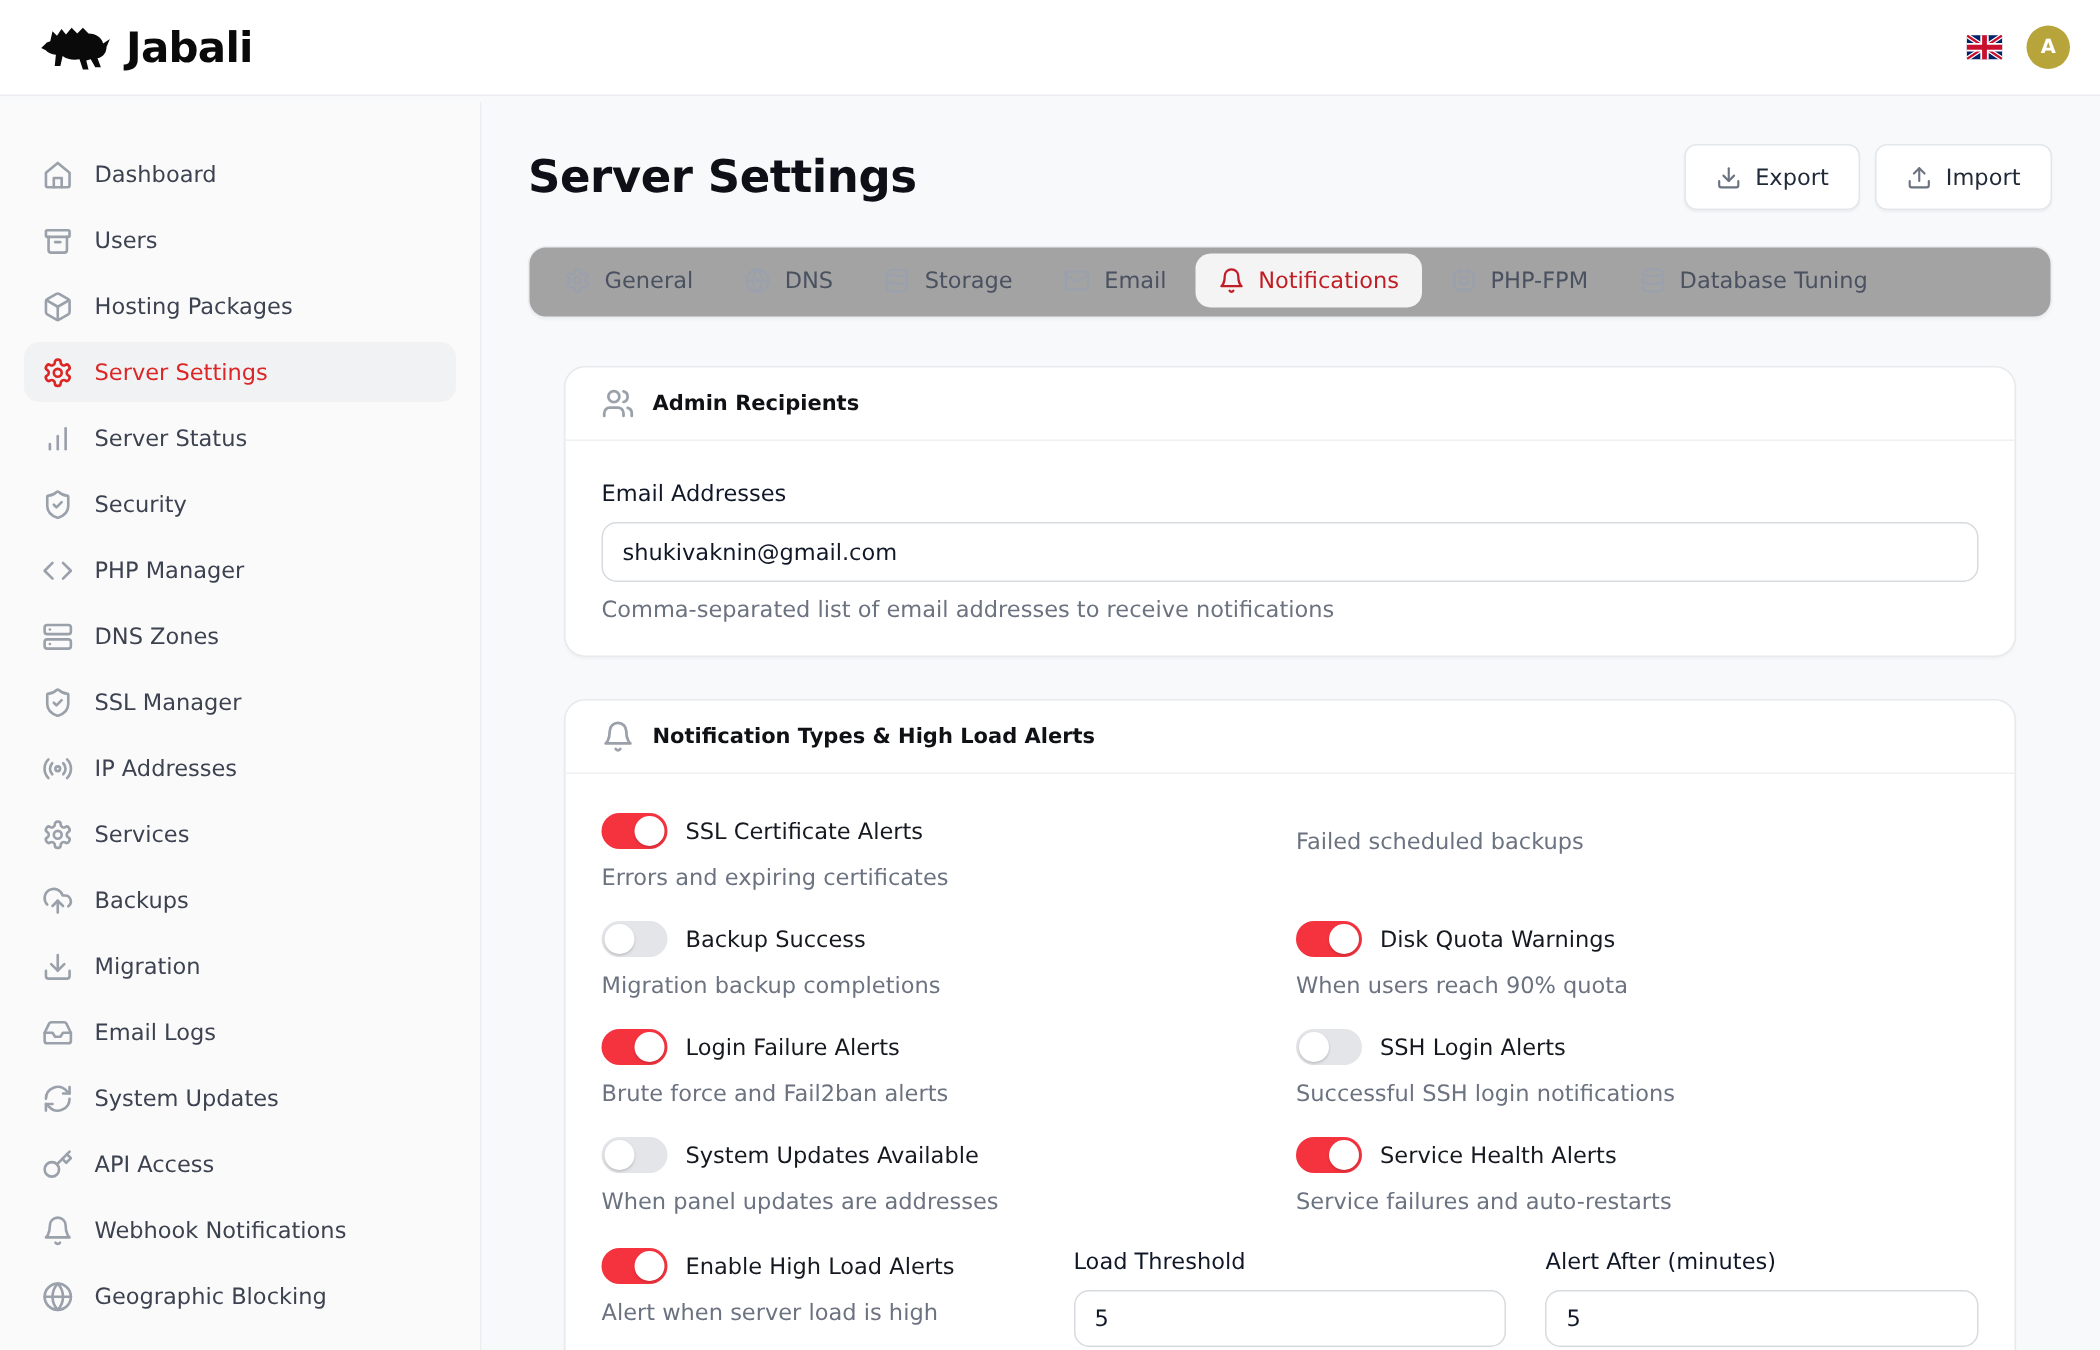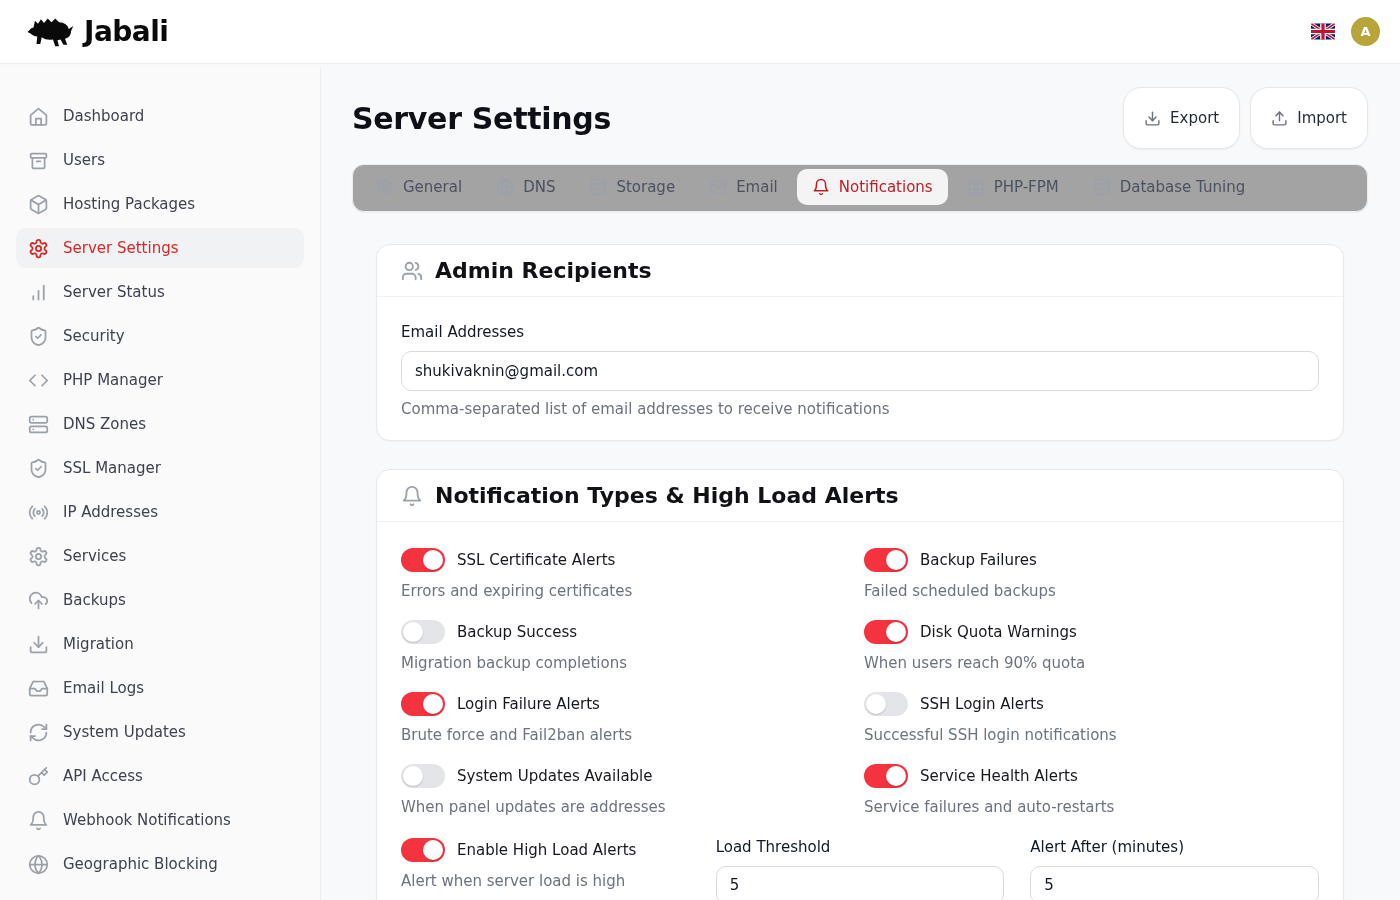--- a/index.html
+++ b/index.html
@@ -47,22 +47,22 @@
   .nav-item .ni svg{ width:21px; height:21px; }
   .nav-item.active{ background:var(--active-pill-bg,#f1f2f4); color:var(--sidebar-red,#dc2626); }
   .nav-item.active .ni{ color:var(--sidebar-red,#dc2626); }
 
   
   .main{ position:absolute; top:64px; left:321px; right:0; bottom:0; padding:32px 32px 0 31px; overflow:hidden; }
   .page-head{ display:flex; align-items:center; justify-content:space-between; height:44px; }
   .page-title{ font-size:30px; font-weight:800; color:#0d1117; letter-spacing:-.3px; }
   .actions{ display:flex; gap:10px; }
   .btn{
-    display:flex; align-items:center; gap:9px; height:62px; padding:12px 20px;
-    background:#fff; border:1px solid #e4e7ea; border-radius:18px;
+    display:flex; align-items:center; gap:9px; height:44px; padding:12px 20px;
+    background:#fff; border:1px solid #e4e7ea; border-radius:8px;
     font-family:inherit; font-size:15px; color:#1f2937; cursor:pointer;
     box-shadow:0 1px 2px rgba(16,24,40,.05);
   }
   .btn .bi{ color:#6b7280; }
   .btn .bi svg{ width:17px; height:17px; }
 
   
   .tabs{
     margin-top:24px; background:#a3a3a3; border:1px solid #ebedf0; border-radius:12px;
     height:48px; padding:6px 8px; display:flex; align-items:flex-end; gap:4px;
@@ -82,21 +82,21 @@
   .card{
     background:#fff; border:1px solid #e7e9ec; border-radius:14px;
     box-shadow:0 1px 2px rgba(16,24,40,.04); overflow:hidden;
   }
   .card-head{
     display:flex; align-items:center; gap:12px; padding:13px 24px;
     border-bottom:1px solid #eef0f2;
   }
   .card-head .ci{ color:#9aa1ab; }
   .card-head .ci svg{ width:22px; height:22px; }
-  .card-title{ font-size:22px; font-weight:700; color:#0f1115; }
+  .card-title{ font-size:14px; font-weight:700; color:#0f1115; }
   .card-body{ padding:26px 24px 22px 24px; }
 
   .field-label{ font-size:15px; color:#101828; margin-bottom:10px; }
   .field{
     width:100%; height:40px; border:1px solid #d7dbe0; border-radius:10px;
     padding:0 13px; font-family:inherit; font-size:15px; color:#101828; background:#fff; outline:none;
   }
   .helper{ margin-top:9px; font-size:15px; color:var(--text-muted,#6b7280); }
 
   
@@ -465,24 +465,20 @@
       <div class="card-body">
         <div class="toggle-grid">
           <div class="trow">
             <div class="trow-top">
                 <div class="toggle on"></div>
                 <span class="tlabel">SSL Certificate Alerts</span>
               </div>
             <div class="tdesc">Errors and expiring certificates</div>
           </div>
           <div class="trow">
-            <div class="trow-top">
-                <div class="toggle on"></div>
-                <span class="tlabel">Backup Failures</span>
-              </div>
             <div class="tdesc">Failed scheduled backups</div>
           </div>
           <div class="trow">
             <div class="trow-top">
                 <div class="toggle"></div>
                 <span class="tlabel">Backup Success</span>
               </div>
             <div class="tdesc">Migration backup completions</div>
           </div>
           <div class="trow">

